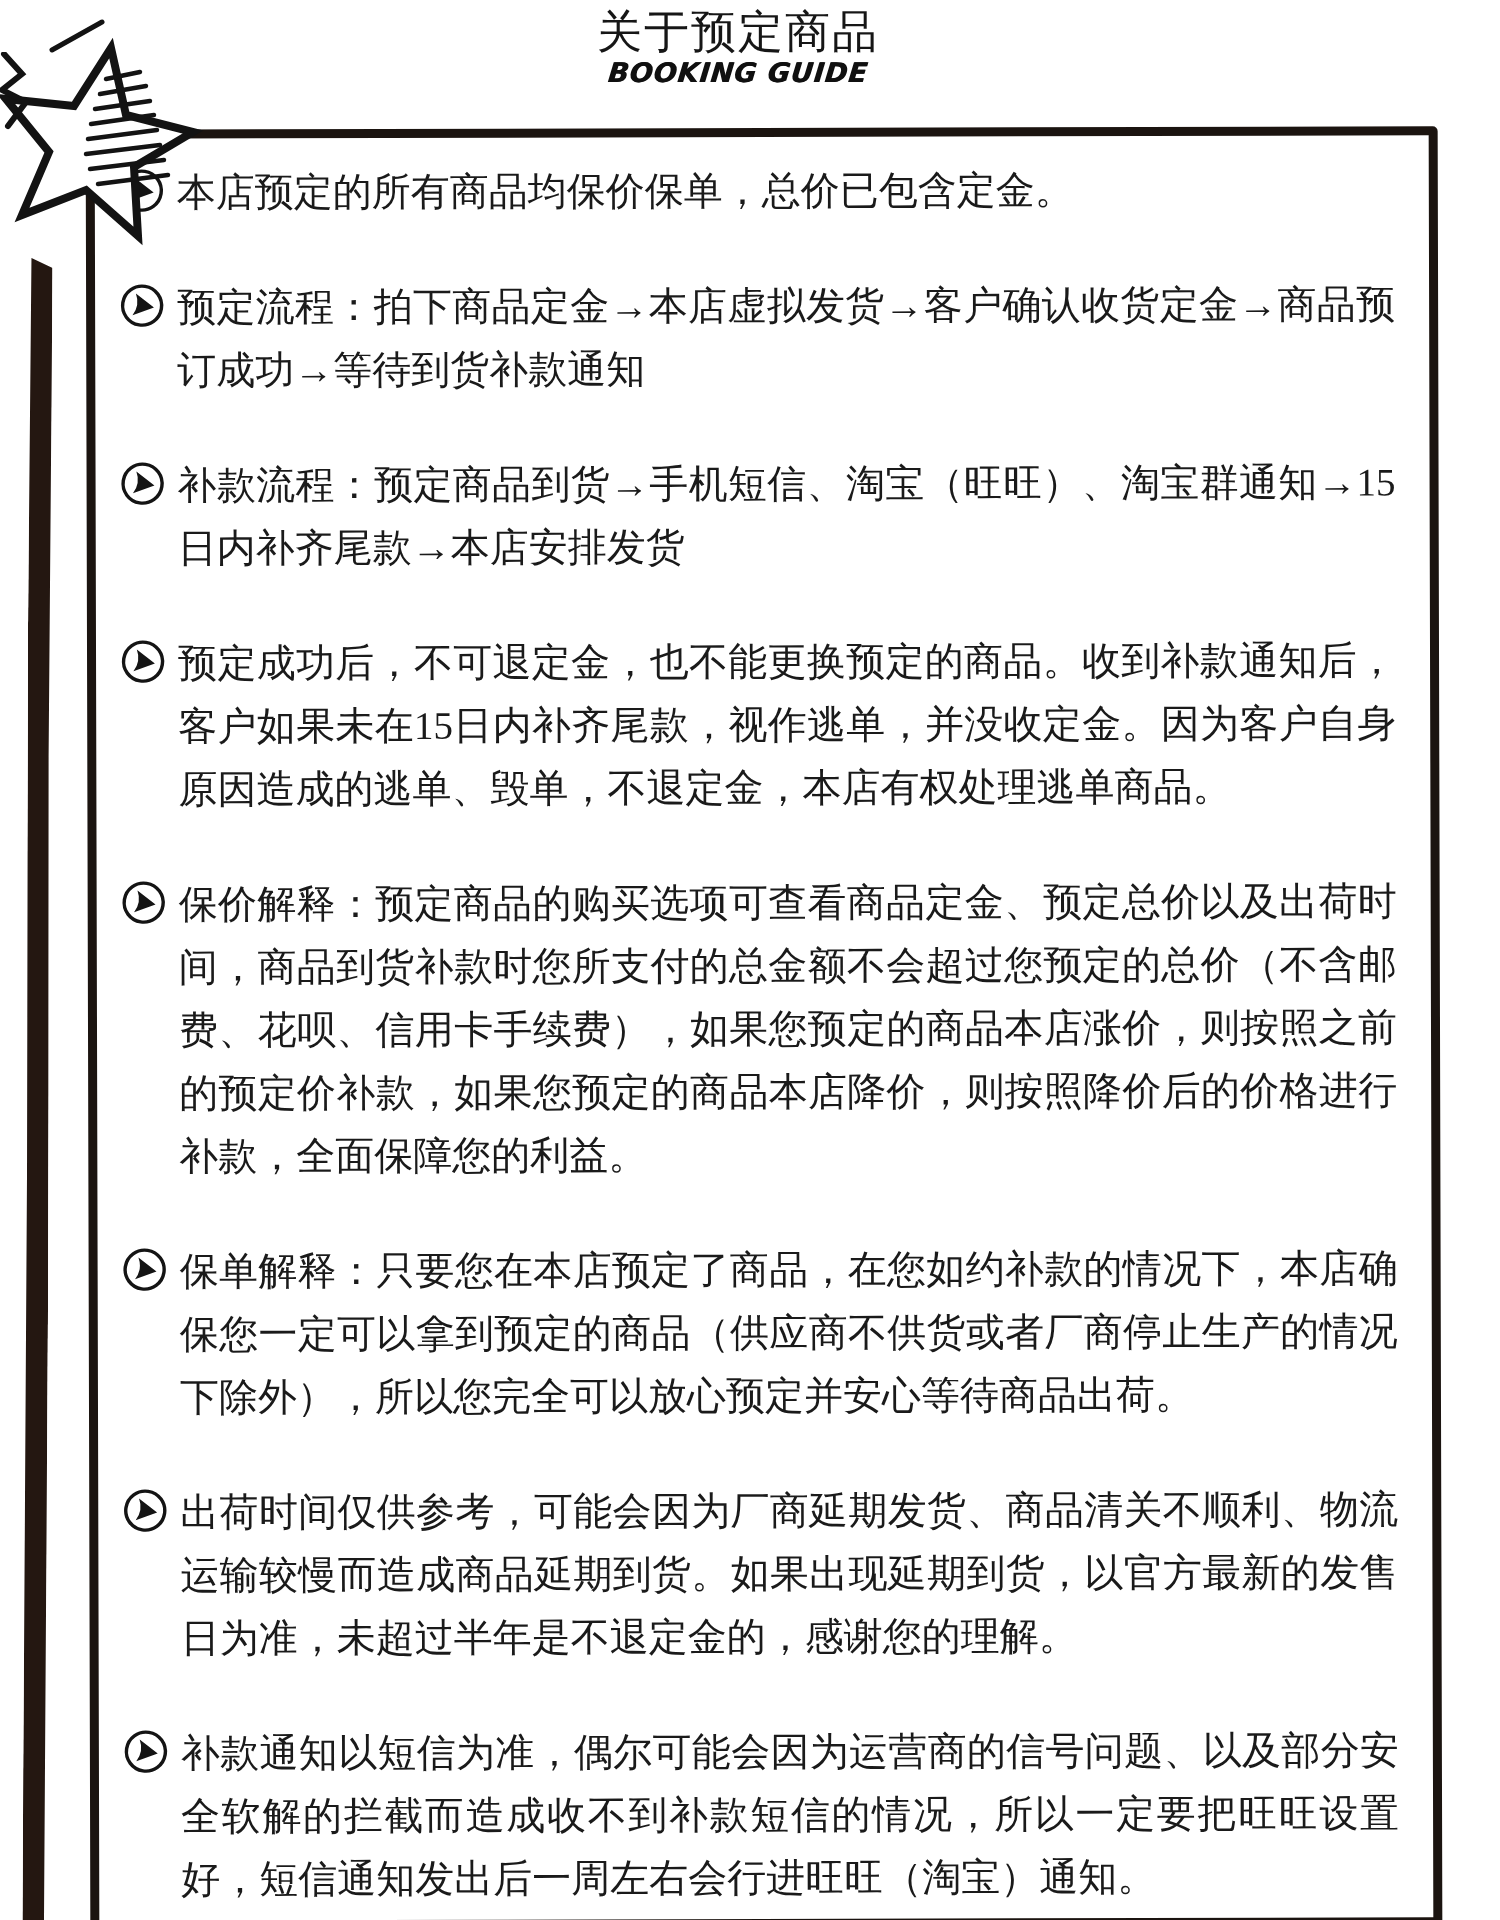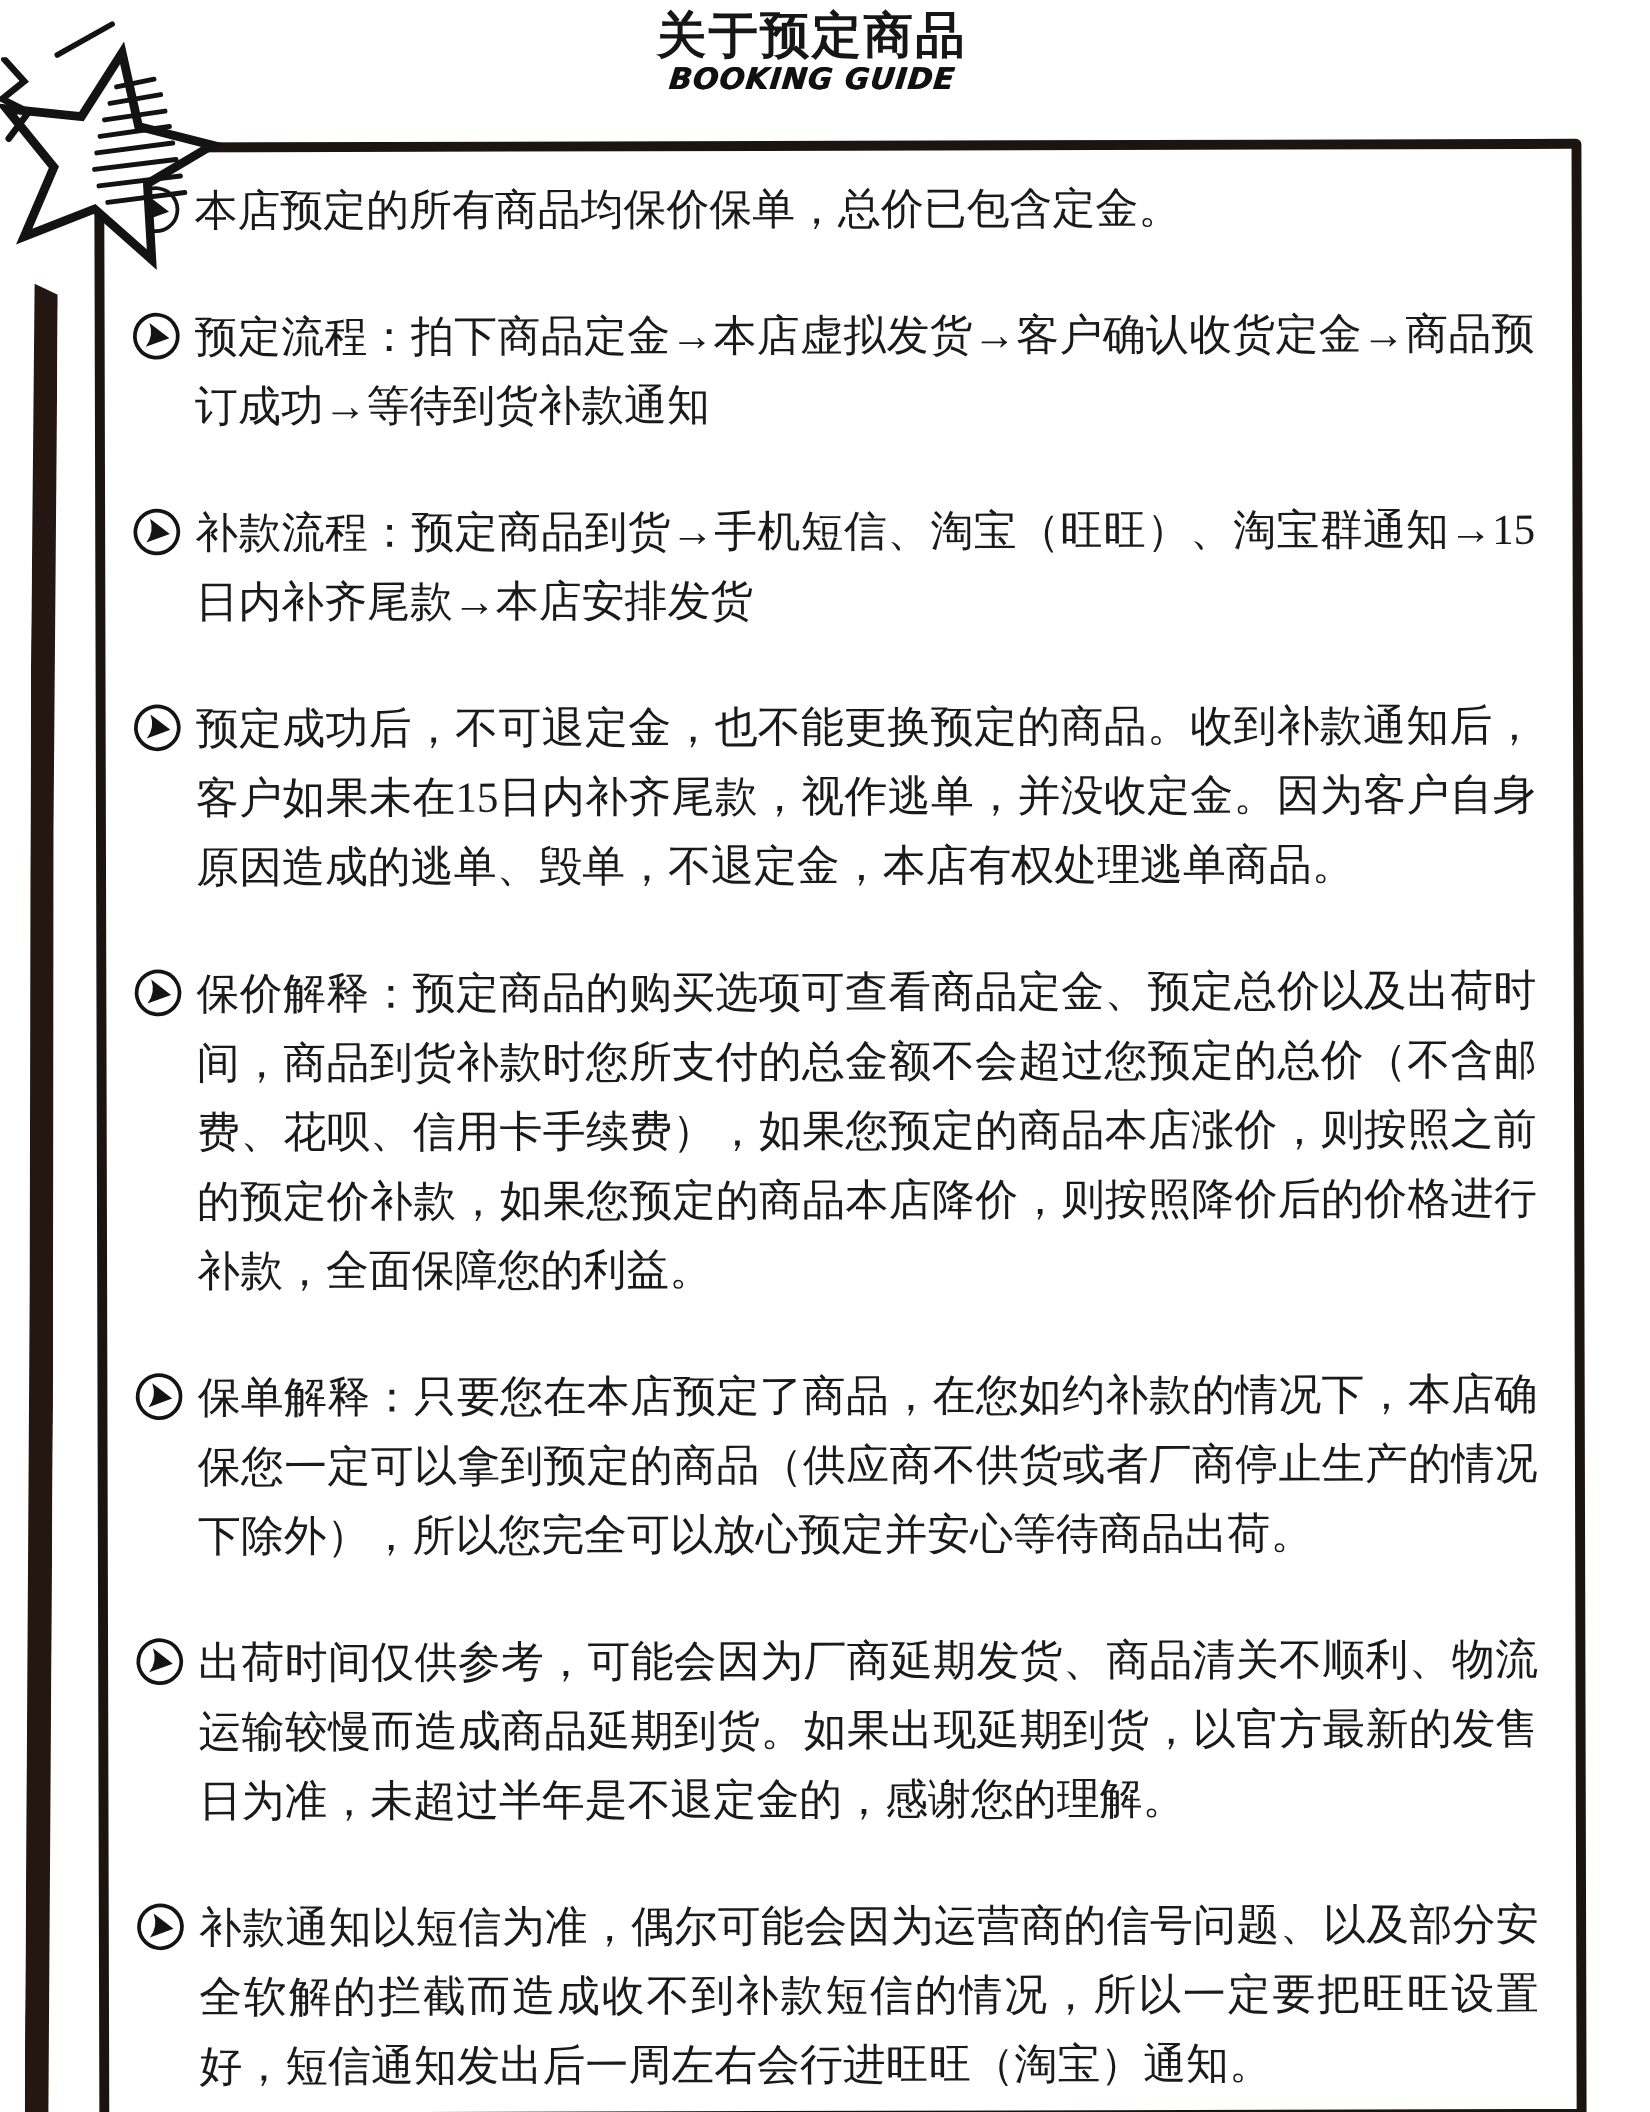--- a/index.html
+++ b/index.html
@@ -21,21 +21,21 @@
   .header {
     position: absolute;
     top: 6px;
     left: 0;
     width: 1476px;
     text-align: center;
     z-index: 2;
   }
   .title {
     font-size: 45px;
-    font-weight: 700;
+    font-weight: 400;
     color: #161616;
     letter-spacing: 2px;
     margin: 0;
     line-height: 52px;
   }
   .subtitle {
     font-family: "DejaVu Sans", "Liberation Sans", sans-serif;
     font-weight: 700;
     font-style: italic;
     font-size: 27px;

